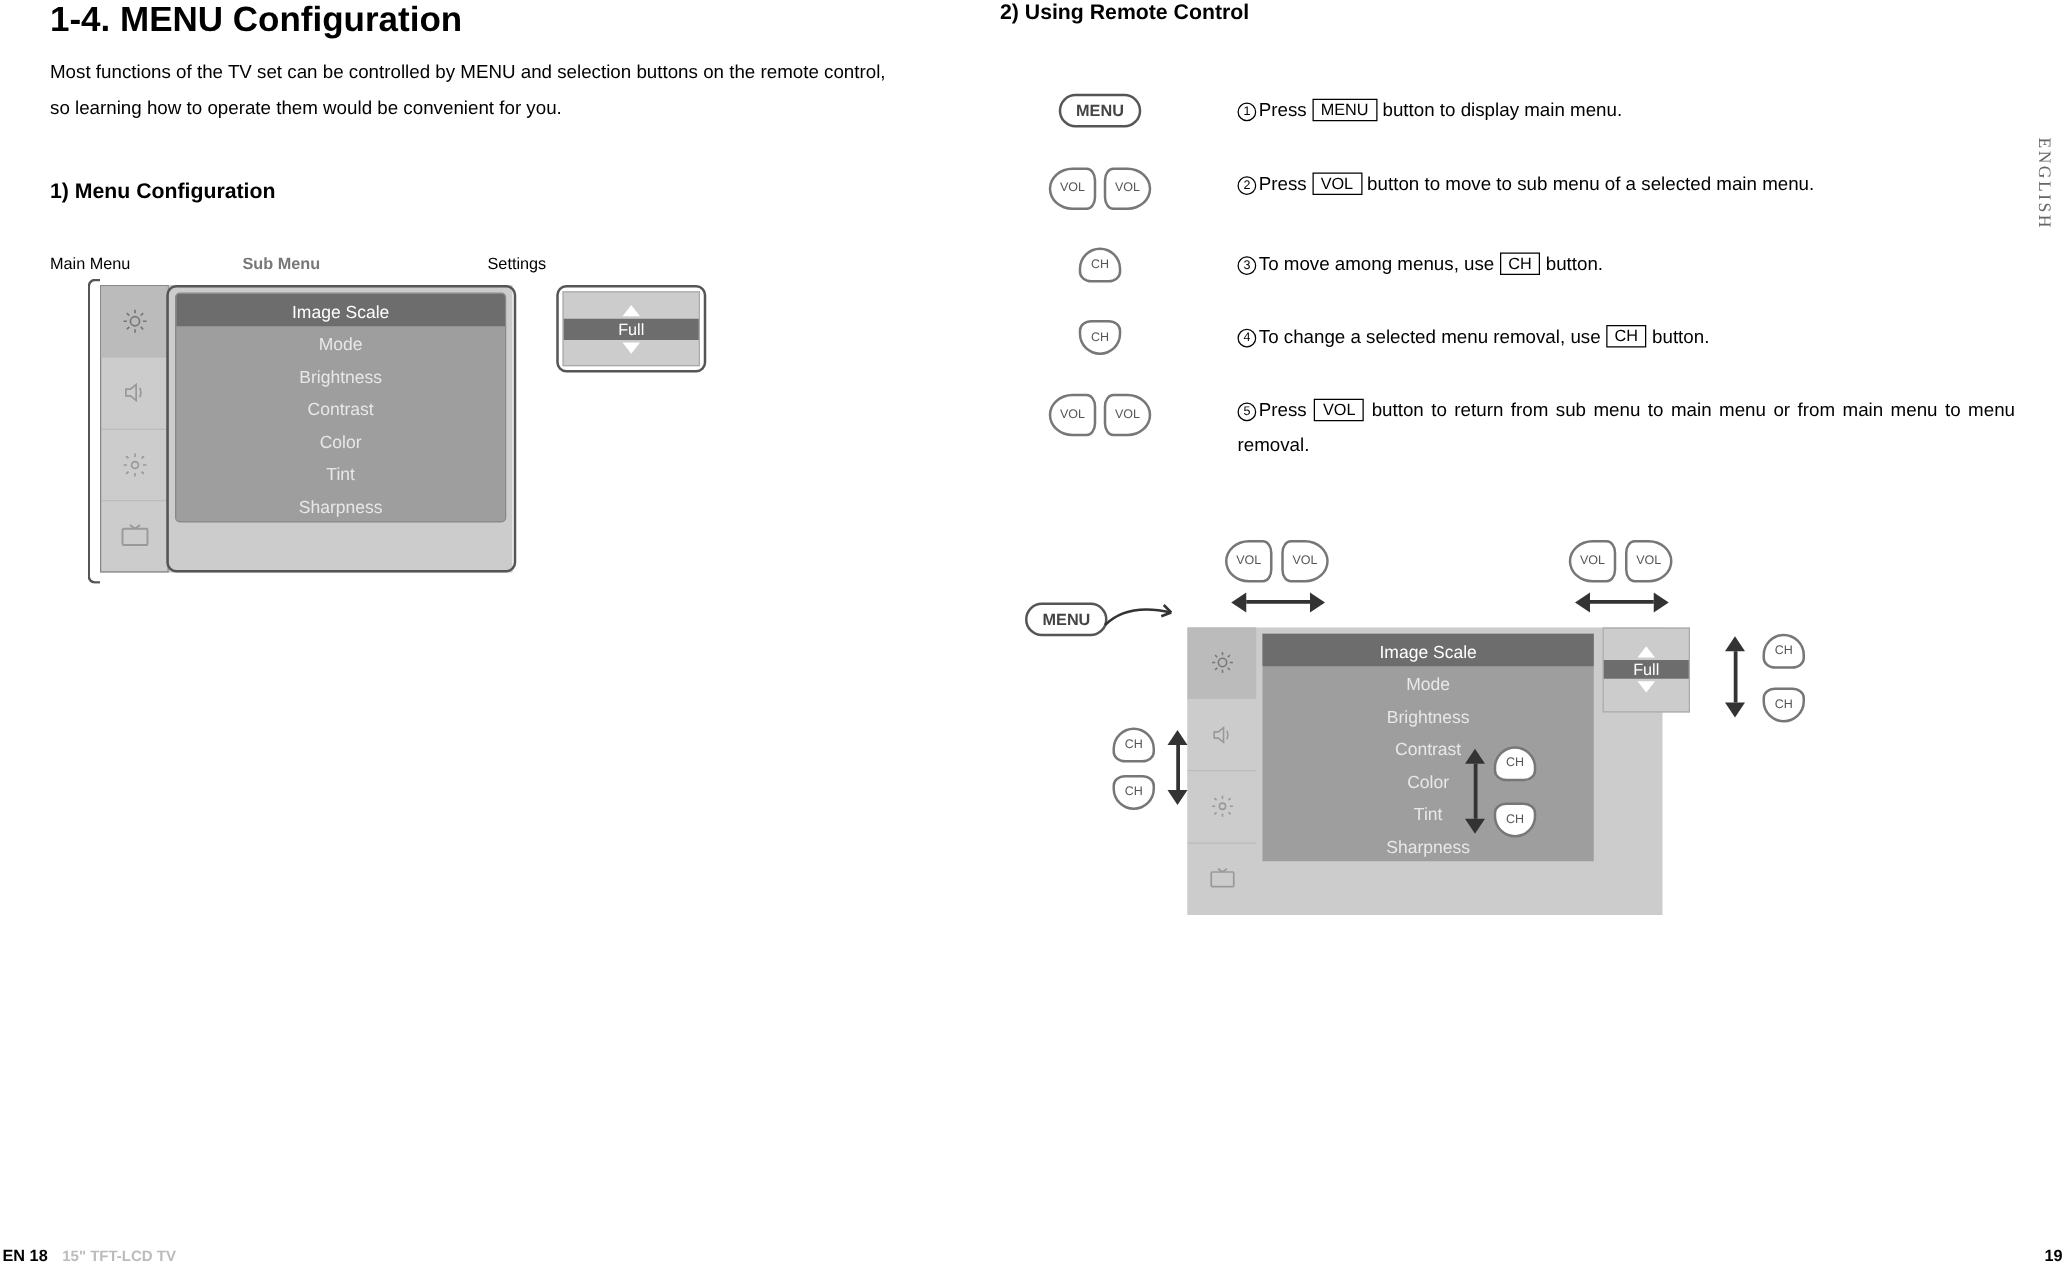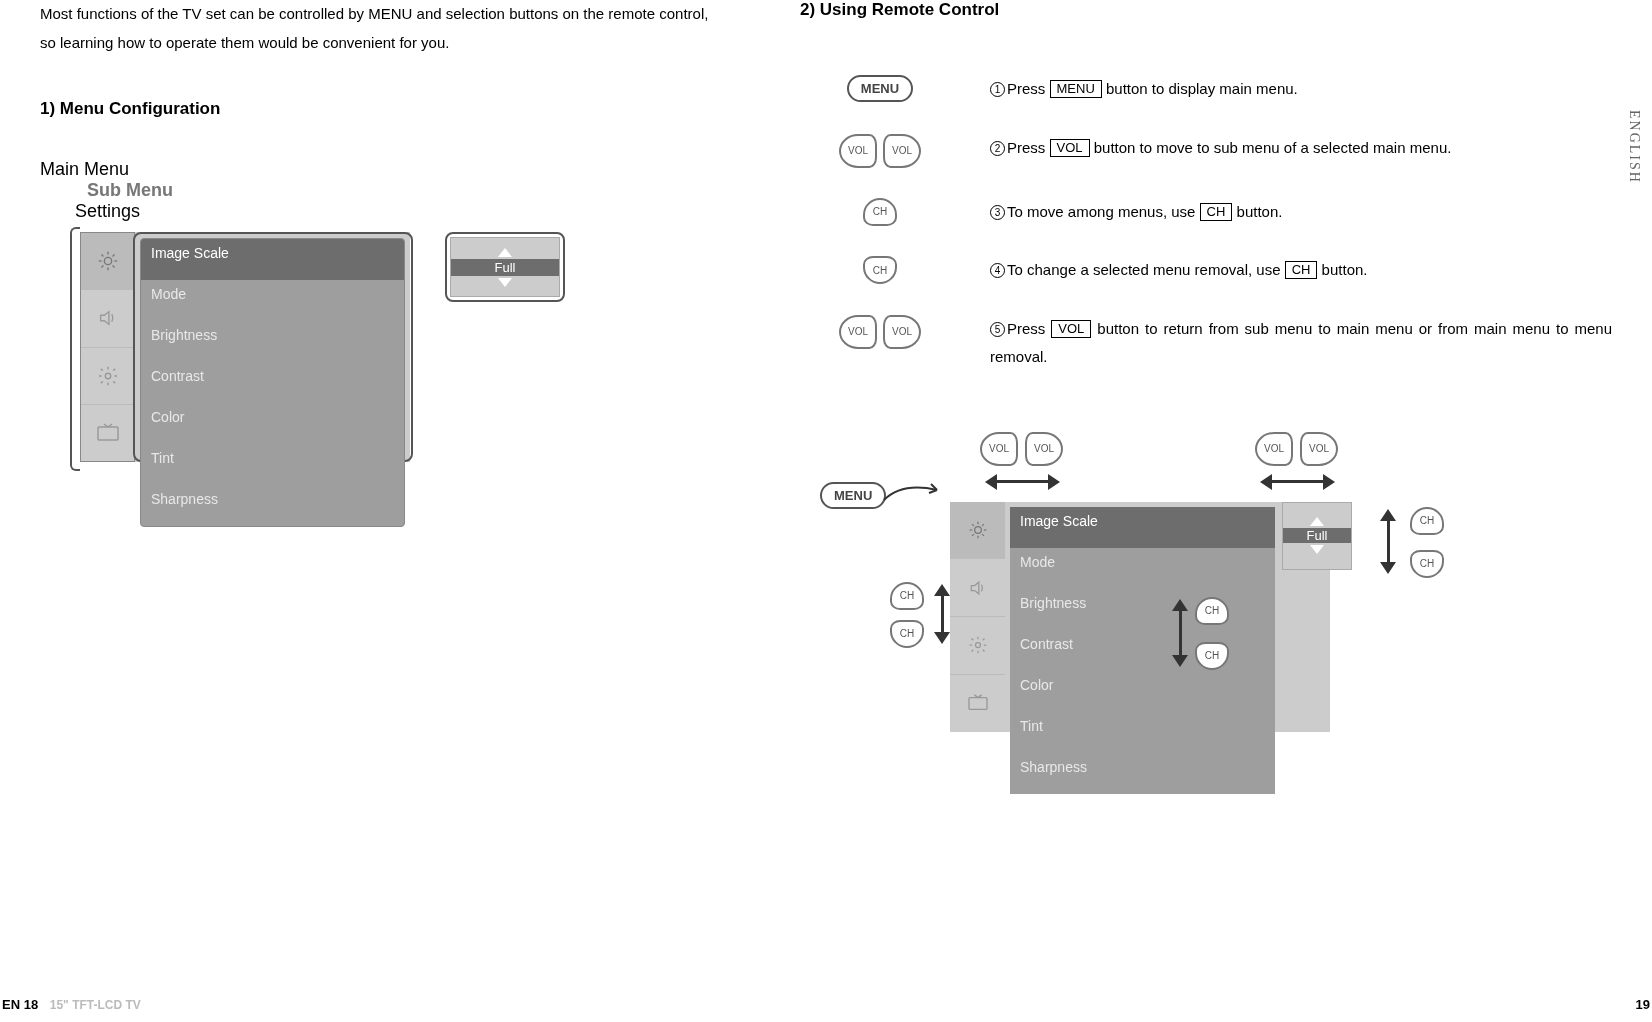--- a/index.html
+++ b/index.html
@@ -28,21 +28,21 @@
     line-height: 1.9;
     margin-bottom: 42px;
   }
   h2 {
     font-size: 17px;
     font-weight: bold;
     margin-bottom: 40px;
   }
   h2.right-h2 { margin-bottom: 55px; }
   
-  .menu-labels { display:flex; font-size:18px; color:#000;flex-direction:column; }
+  .menu-labels { display:flex; font-size:13px; color:#000; }
   .menu-labels span:nth-child(1){ width:95px; }
   .menu-labels span:nth-child(2){ width:220px; color:#777; text-align:center; transform:translateX(-20px);font-weight:bold; }
   .menu-labels span:nth-child(3){ margin-left:35px; }
   .menu-block {
     position: relative;
     width: 560px;
     height: 270px;
   }
   .menu-bg {
     position:absolute;
@@ -71,21 +71,22 @@
     left:100px; top:16px;
     width:265px;
     border:1px solid #888;
     background:#9e9e9e;
     border-radius:4px;
     overflow:hidden;
   }
   .sub-item {
     font-size:14px;
     color:#e8e8e8;
-    padding:6px 10px 19px 10px;
+    padding:6px 10px 4px 10px;
+    text-align:center;
   }
   .sub-item.active { background:#6d6d6d; color:#fff; }
   .bracket-left {
     position:absolute;
     left:30px; top:5px;
     width:10px; height:244px;
     border:2px solid #555;
     border-right:none;
     border-radius:6px 0 0 6px;
   }
@@ -272,20 +273,21 @@
   .footer .pg-r { color:#000; }
 </style>
 </head>
 <body>
 
 <div class="side-tab">ENGLISH</div>
 
 <div class="page">
 
   <div class="col-left">
+    <h1>1-4. MENU Configuration</h1>
     <p class="intro">Most functions of the TV set can be controlled by MENU and selection buttons on the remote control, so learning how to operate them would be convenient for you.</p>
     <h2>1) Menu Configuration</h2>
 
     <div class="menu-labels">
       <span>Main Menu</span>
       <span>Sub Menu</span>
       <span>Settings</span>
     </div>
 
     <div class="menu-block">

